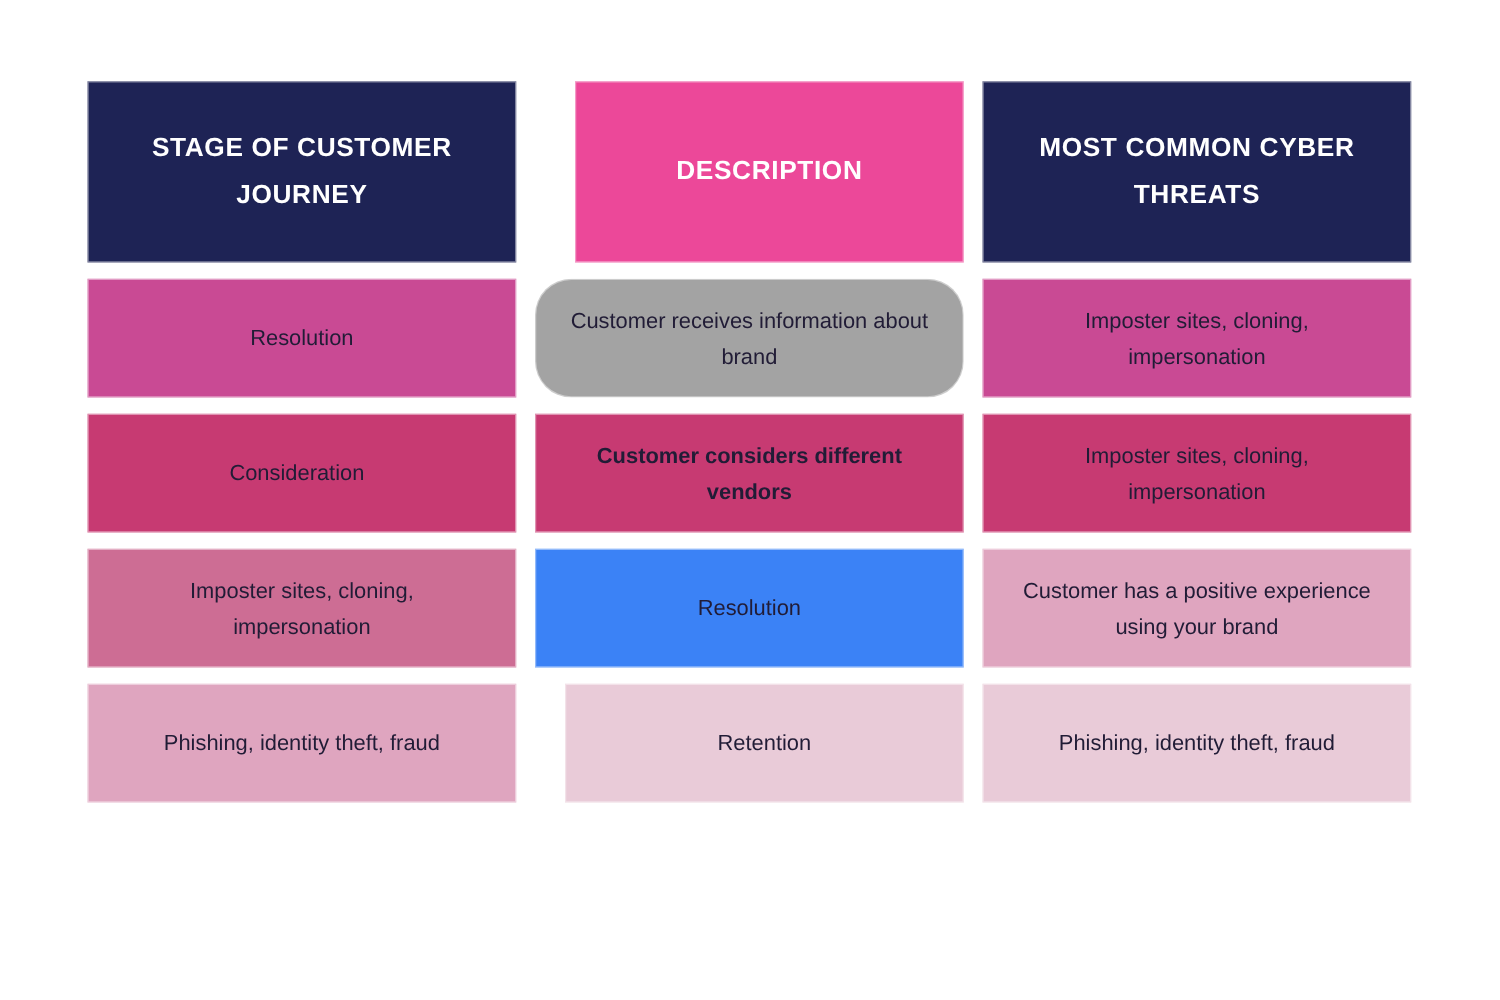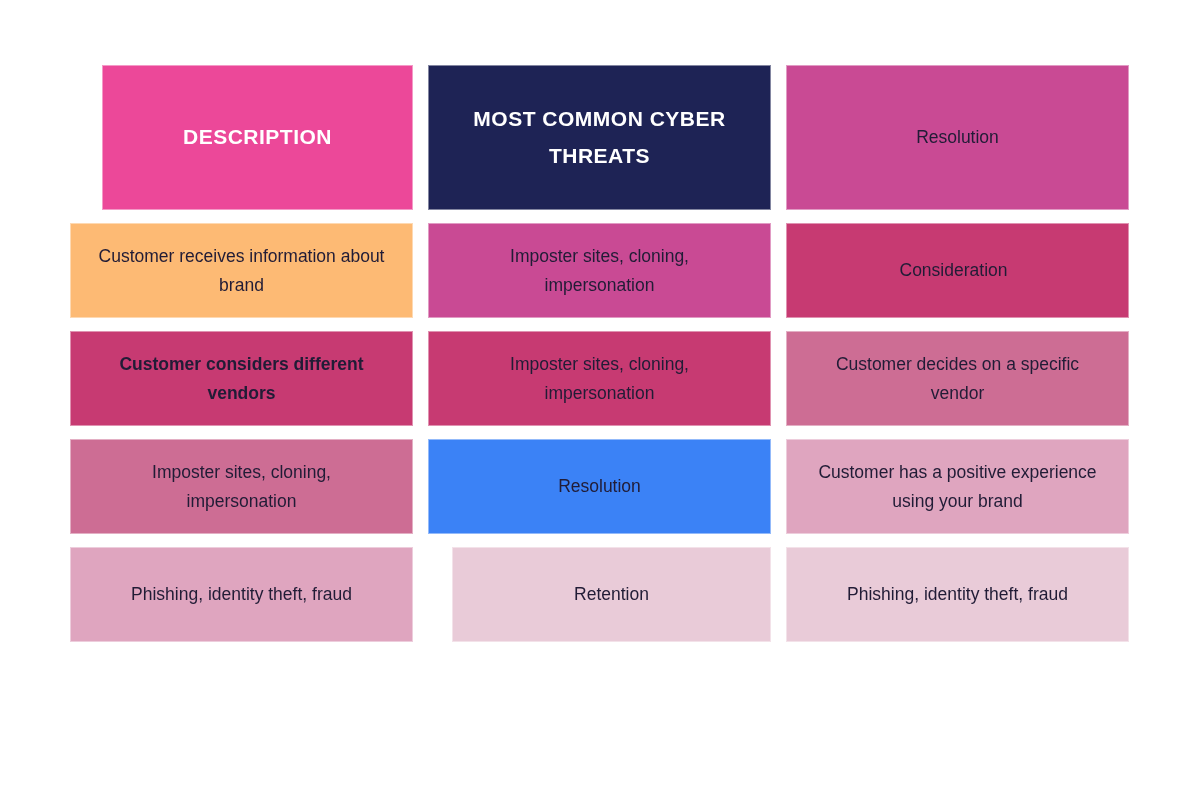--- a/index.html
+++ b/index.html
@@ -44,32 +44,32 @@
     font-size: 17.5px;
     line-height: 1.62;
     color: #211c36;
   }
 </style>
 </head>
 <body>
 
 <div class="journey-table">
 
+  <div class="cell header-cell" style="background-color: rgb(30, 35, 85);">STAGE OF CUSTOMER JOURNEY</div>
   <div class="cell header-cell" style="background-color: #ec4899; margin-left: 32px;">DESCRIPTION</div>
   <div class="cell header-cell" style="background-color: rgb(30, 35, 85);">MOST COMMON CYBER THREATS</div>
 
   <div class="cell body-cell" style="background-color: rgb(201, 74, 148);">Resolution</div>
-  <div class="cell body-cell" style="background-color: #fdba74;">Customer receives information about brand</div>
+  <div class="cell body-cell" style="background-color: #a3a3a3; border-radius: 29px;">Customer receives information about brand</div>
   <div class="cell body-cell" style="background-color: rgb(201, 74, 148);">Imposter sites, cloning, impersonation</div>
 
   <div class="cell body-cell" style="background-color: rgb(199, 58, 114); padding-left: 18px;">Consideration</div>
   <div class="cell body-cell" style="background-color: rgb(199, 58, 114); font-weight: bold;">Customer considers different vendors</div>
   <div class="cell body-cell" style="background-color: rgb(199, 58, 114);">Imposter sites, cloning, impersonation</div>
 
-  <div class="cell body-cell" style="background-color: rgb(205, 109, 148);">Customer decides on a specific vendor</div>
   <div class="cell body-cell" style="background-color: rgb(205, 109, 148);">Imposter sites, cloning, impersonation</div>
 
   <div class="cell body-cell" style="background-color: #3b82f6;">Resolution</div>
   <div class="cell body-cell" style="background-color: rgb(223, 165, 191);">Customer has a positive experience using your brand</div>
   <div class="cell body-cell" style="background-color: rgb(223, 165, 191);">Phishing, identity theft, fraud</div>
 
   <div class="cell body-cell" style="background-color: rgb(233, 203, 216); margin-left: 24px;">Retention</div>
   <div class="cell body-cell" style="background-color: rgb(233, 203, 216);">Phishing, identity theft, fraud</div>
 
 </div>

